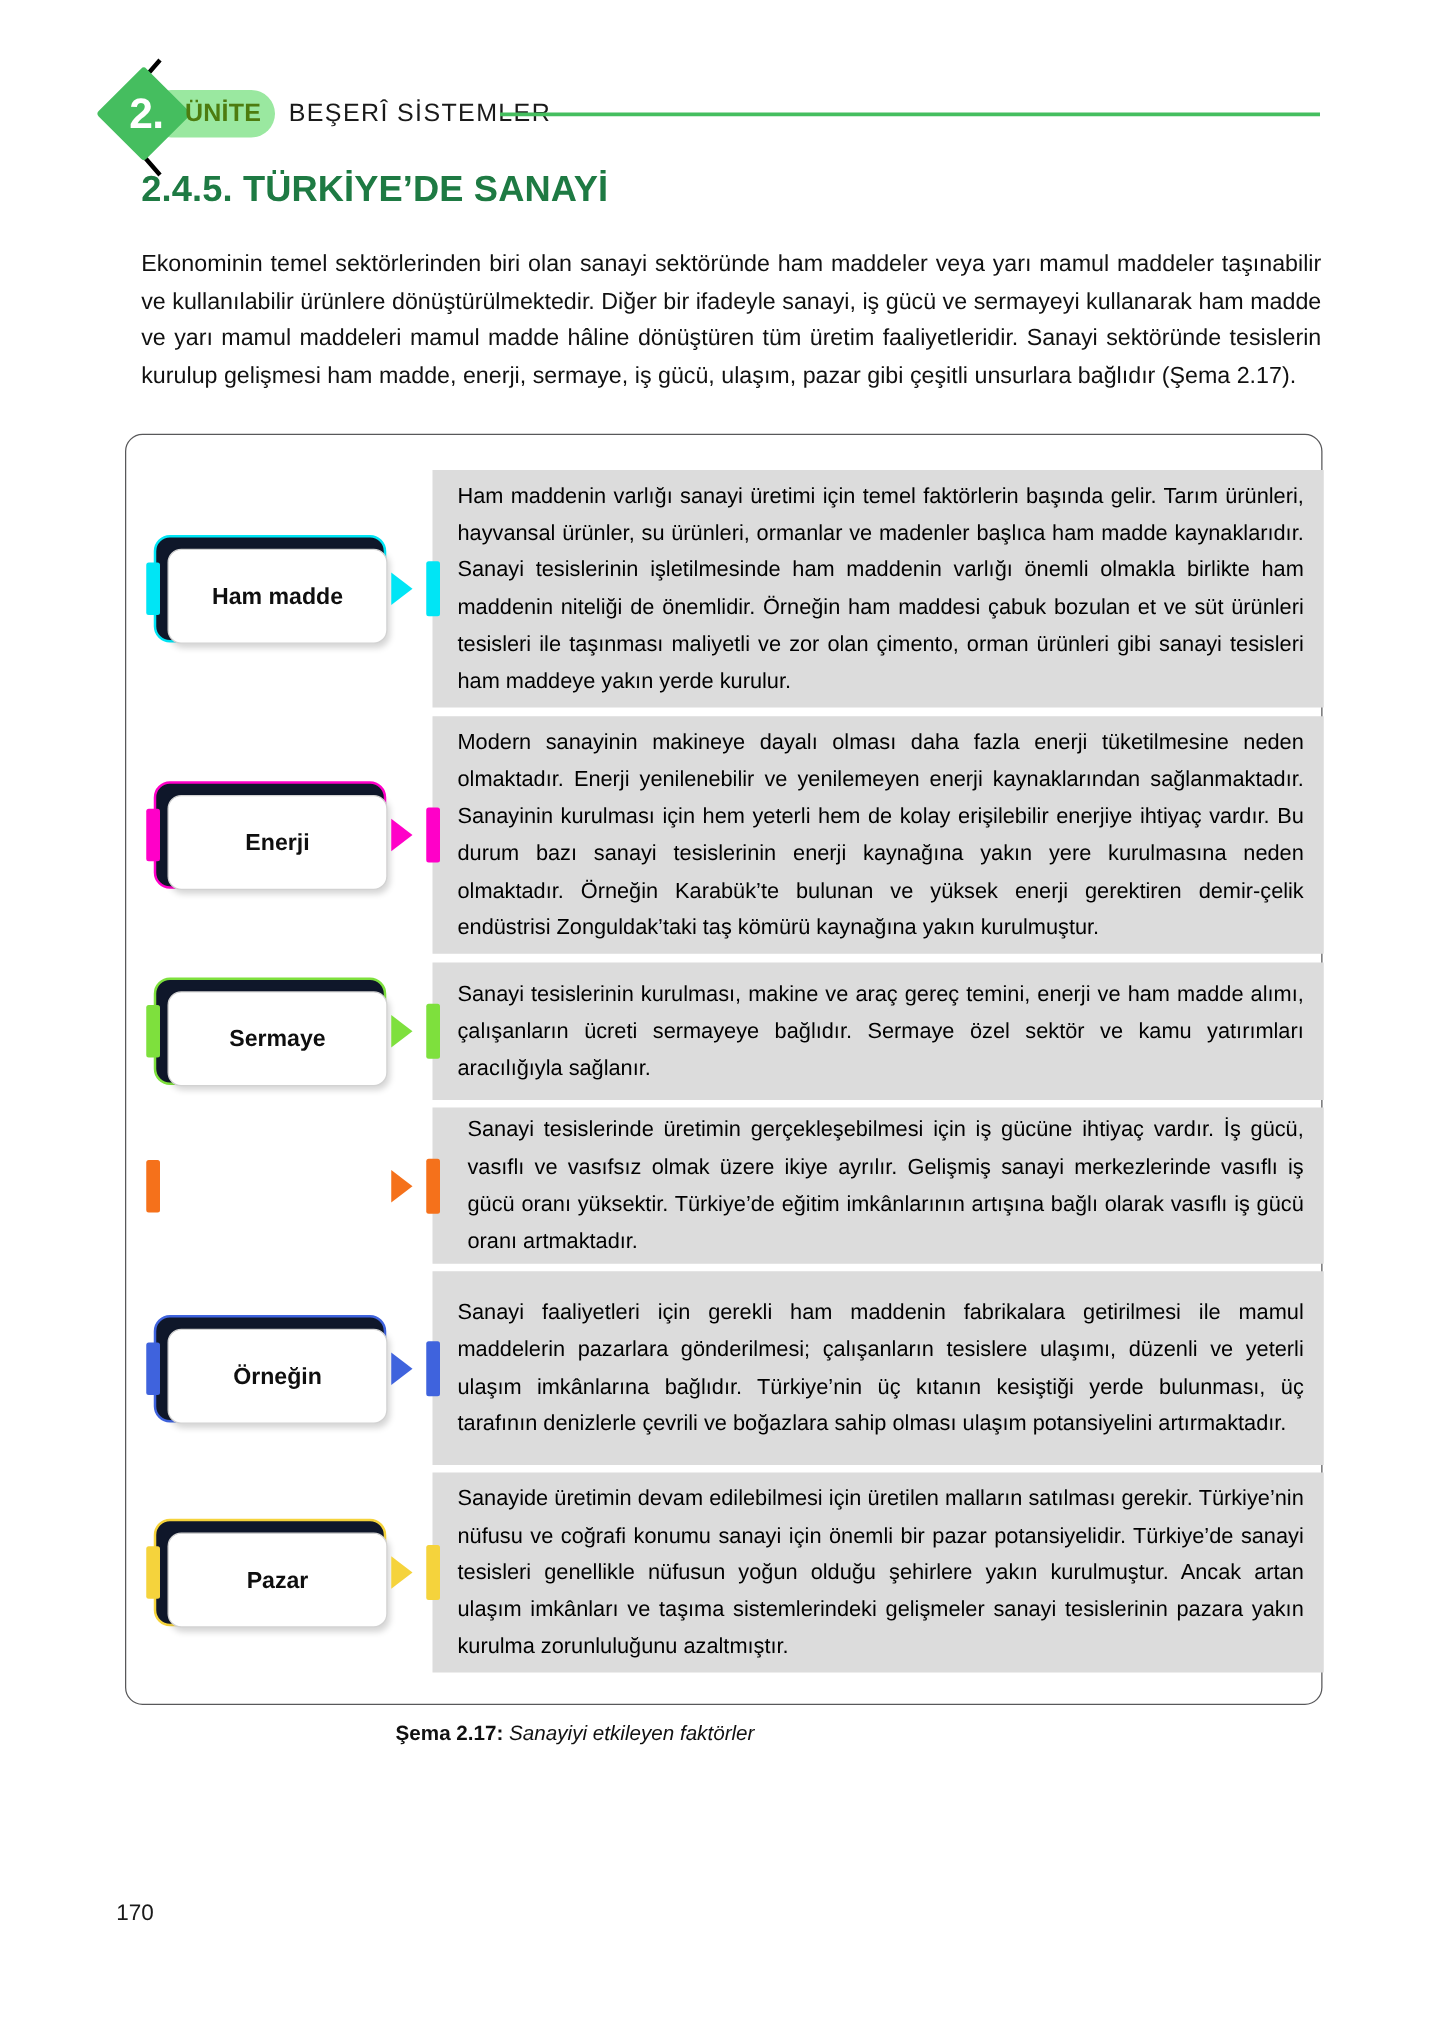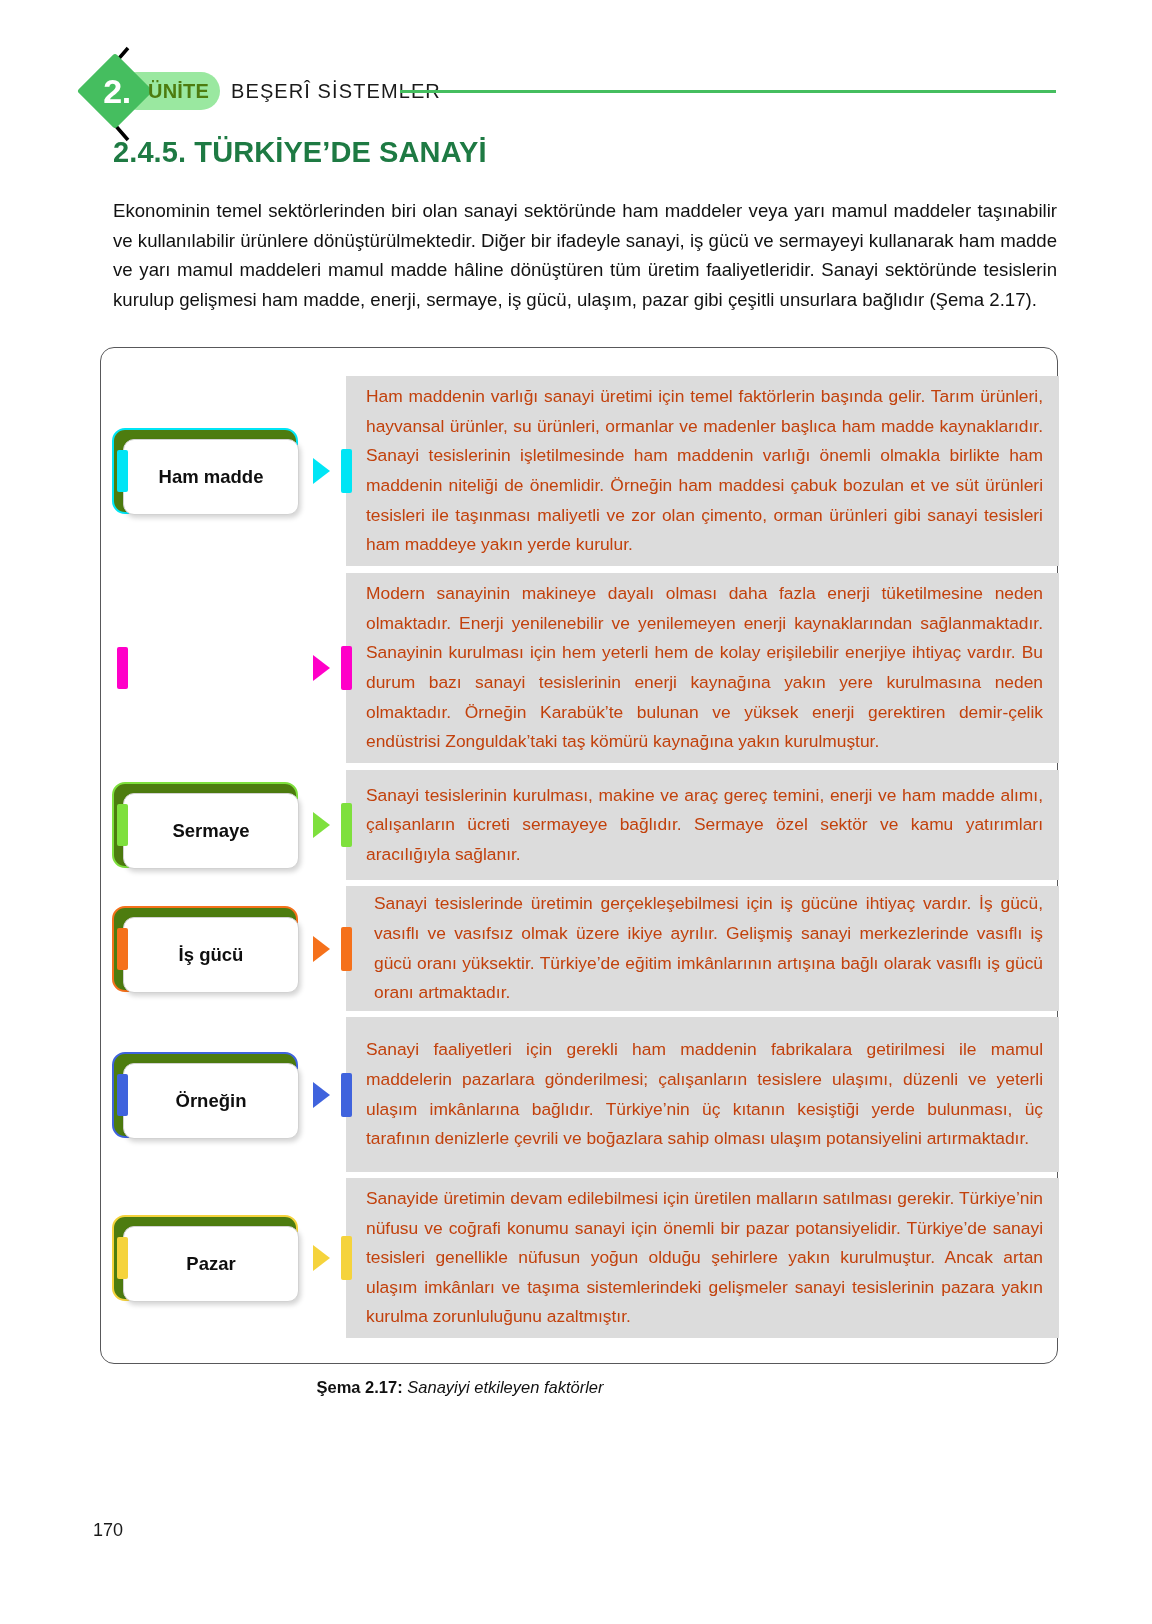--- a/index.html
+++ b/index.html
@@ -158,28 +158,28 @@
 
   
   .label-cell {
     position: relative;
     width: 245px;
     flex: 0 0 245px;
   }
 
   .label-outer {
     position: absolute;
-    left: 11px;
+    left: 22px;
     width: 186px;
     top: 50%;
     transform: translateY(-50%);
     border: 2.4px solid #cccccc;
     border-radius: 13px;
     height: 86px;
-    background: #4d7c0f;
+    background: #0f172a;
   }
 
   .label-inner {
     position: absolute;
     left: 9px;
     top: 9px;
     width: 176px;
     height: 76px;
     background: #ffffff;
     border: 1.2px solid #d2d2d2;
@@ -240,21 +240,21 @@
     background: #dcdcdc;
     margin-left: 0px;
     padding: 16px 16px 16px 20px;
     display: flex;
     align-items: center;
   }
 
   .panel-text {
     font-size: 17.4px;
     line-height: 29.6px;
-    color: #c2410c;
+    color: #000000;
     text-align: justify;
     width: 100%;
   }
 
   .panel.indented .panel-text { padding-left: 8px; }
 
   
   .caption {
     position: absolute;
     left: 0;
@@ -309,20 +309,25 @@
             <div class="label-tab" style="background: rgb(0, 229, 245);"></div>
             <div class="arrow" style="border-left-color: rgb(0, 229, 245);"></div>
             <div class="panel-tab" style="background: rgb(0, 229, 245);"></div>
           </div>
           <div class="panel" style="background: rgb(220, 220, 220);">
             <div class="panel-text">Ham maddenin varlığı sanayi üretimi için temel faktörlerin başında gelir. Tarım ürünleri, hayvansal ürünler, su ürünleri, ormanlar ve madenler başlıca ham madde kaynaklarıdır. Sanayi tesislerinin işletilmesinde ham maddenin varlığı önemli olmakla birlikte ham maddenin niteliği de önemlidir. Örneğin ham maddesi çabuk bozulan et ve süt ürünleri tesisleri ile taşınması maliyetli ve zor olan çimento, orman ürünleri gibi sanayi tesisleri ham maddeye yakın yerde kurulur.</div>
           </div>
         </div>
         <div class="row" style="top: 225px; height: 190px;">
           <div class="label-cell">
+            <div class="label-outer" style="border-color: rgb(255, 0, 200);">
+              <div class="label-inner">
+                <span class="label-text">Enerji</span>
+              </div>
+            </div>
             <div class="label-tab" style="background: rgb(255, 0, 200);"></div>
             <div class="arrow" style="border-left-color: rgb(255, 0, 200);"></div>
             <div class="panel-tab" style="background: rgb(255, 0, 200);"></div>
           </div>
           <div class="panel" style="background: rgb(220, 220, 220);">
             <div class="panel-text">Modern sanayinin makineye dayalı olması daha fazla enerji tüketilmesine neden olmaktadır. Enerji yenilenebilir ve yenilemeyen enerji kaynaklarından sağlanmaktadır. Sanayinin kurulması için hem yeterli hem de kolay erişilebilir enerjiye ihtiyaç vardır. Bu durum bazı sanayi tesislerinin enerji kaynağına yakın yere kurulmasına neden olmaktadır. Örneğin Karabük’te bulunan ve yüksek enerji gerektiren demir-çelik endüstrisi Zonguldak’taki taş kömürü kaynağına yakın kurulmuştur.</div>
           </div>
         </div>
         <div class="row" style="top: 422px; height: 110px;">
           <div class="label-cell">
@@ -334,25 +339,20 @@
             <div class="label-tab" style="background: rgb(126, 224, 61);"></div>
             <div class="arrow" style="border-left-color: rgb(126, 224, 61);"></div>
             <div class="panel-tab" style="background: rgb(126, 224, 61);"></div>
           </div>
           <div class="panel" style="background: rgb(220, 220, 220);">
             <div class="panel-text">Sanayi tesislerinin kurulması, makine ve araç gereç temini, enerji ve ham madde alımı, çalışanların ücreti sermayeye bağlıdır. Sermaye özel sektör ve kamu yatırımları aracılığıyla sağlanır.</div>
           </div>
         </div>
         <div class="row" style="top: 538px; height: 125px;">
           <div class="label-cell">
-            <div class="label-outer" style="border-color: rgb(245, 113, 27);">
-              <div class="label-inner">
-                <span class="label-text">İş gücü</span>
-              </div>
-            </div>
             <div class="label-tab" style="background: rgb(245, 113, 27);"></div>
             <div class="arrow" style="border-left-color: rgb(245, 113, 27);"></div>
             <div class="panel-tab" style="background: rgb(245, 113, 27);"></div>
           </div>
           <div class="panel indented" style="background: rgb(220, 220, 220);">
             <div class="panel-text">Sanayi tesislerinde üretimin gerçekleşebilmesi için iş gücüne ihtiyaç vardır. İş gücü, vasıflı ve vasıfsız olmak üzere ikiye ayrılır. Gelişmiş sanayi merkezlerinde vasıflı iş gücü oranı yüksektir. Türkiye’de eğitim imkânlarının artışına bağlı olarak vasıflı iş gücü oranı artmaktadır.</div>
           </div>
         </div>
         <div class="row" style="top: 669px; height: 155px;">
           <div class="label-cell">

